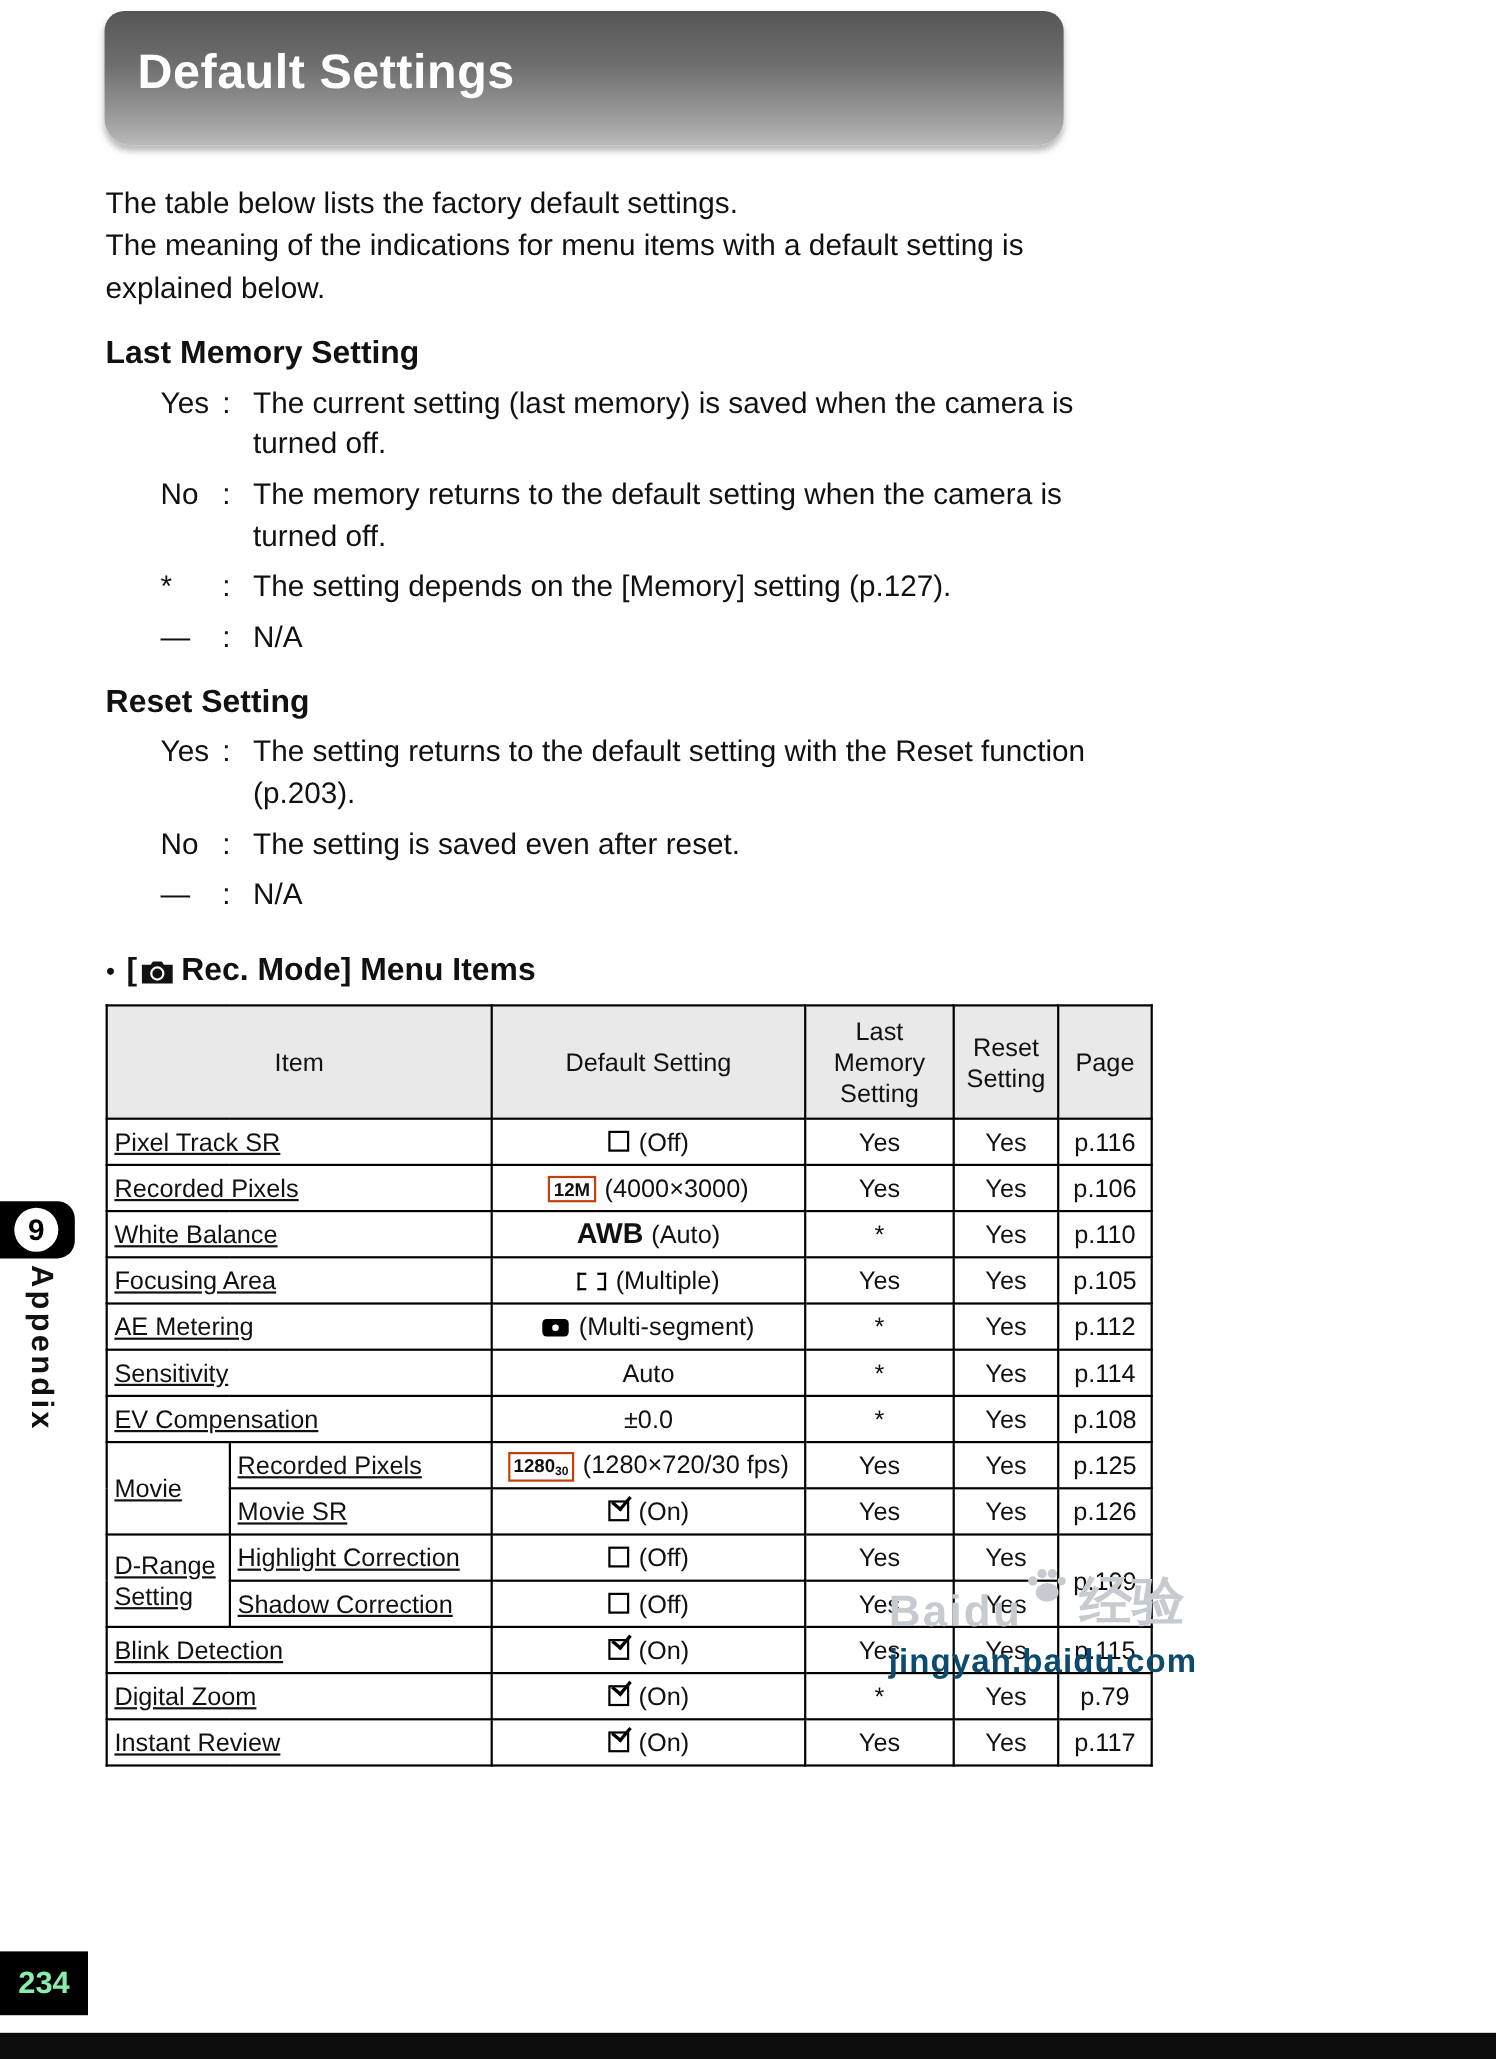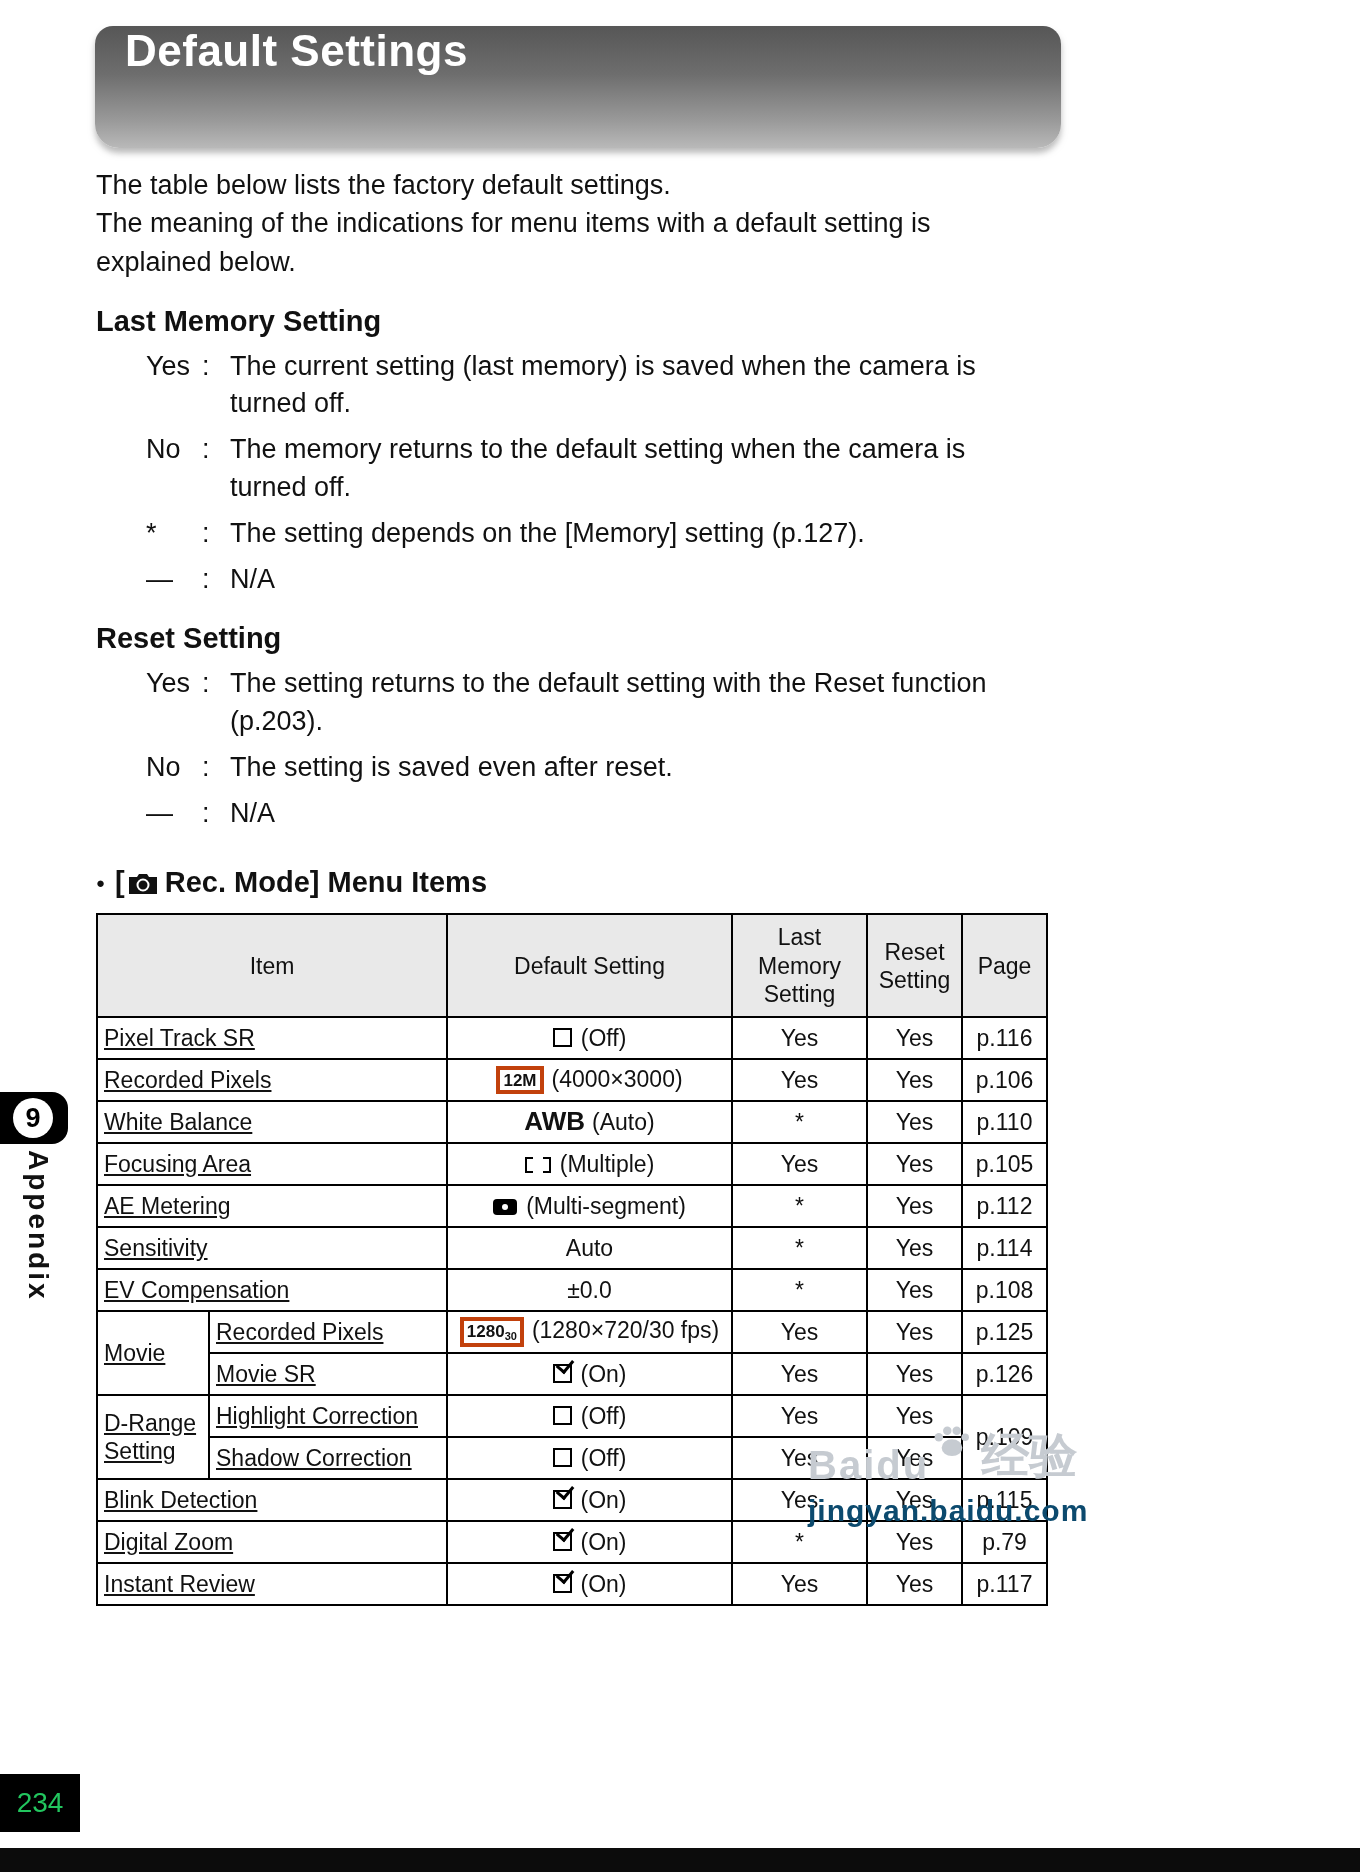--- a/index.html
+++ b/index.html
@@ -1,24 +1,24 @@
 <!DOCTYPE html>
 <html><head>
 <meta charset="utf-8">
 <style>
   html,body{margin:0;padding:0;background:#ffffff;}
   .page{position:relative;width:1360px;height:1872px;background:#fff;overflow:hidden;
         font-family:"Liberation Sans",sans-serif;color:#111;}
 
   
-  .banner{position:absolute;left:95px;top:26px;width:966px;height:122px;
+  .banner{position:absolute;left:95px;top:10px;width:872px;height:122px;
           border-radius:18px 18px 24px 24px;
           background:linear-gradient(180deg,#565656 0%,#6e6e6e 40%,#9a9a9a 78%,#b9b9b9 100%);
           box-shadow:0 5px 6px rgba(130,130,130,.55);
-          display:flex;align-items:flex-start;}
+          display:flex;align-items:center;}
   .banner h1{margin:0 0 10px 30px;color:#fff;font-size:44px;font-weight:bold;letter-spacing:.5px;}
 
   
   .content{position:absolute;left:96px;top:152px;width:950px;}
   .intro{font-size:27px;line-height:1.42;margin:14px 0 4px;}
   h2{font-size:29px;font-weight:bold;margin:24px 0 10px;}
   .defs{margin-left:50px;}
   .def-row{display:grid;grid-template-columns:56px 28px 1fr;font-size:27px;line-height:1.38;margin-bottom:9px;}
 
   
@@ -33,39 +33,39 @@
   .menu-table td{height:36px;vertical-align:middle;padding:2px 6px;white-space:nowrap;overflow:hidden;}
   .menu-table td.l{text-align:left;text-decoration:underline;}
   .menu-table td.c{text-align:center;}
   .menu-table td.wrap{white-space:normal;}
 
   
   .cb{display:inline-block;width:15px;height:15px;border:2px solid #000;background:#fff;
       margin-right:9px;vertical-align:-1px;position:relative;}
   .cb.on::after{content:"";position:absolute;left:2px;top:-7px;width:13px;height:8px;
       border-left:3px solid #000;border-bottom:3px solid #000;transform:rotate(-50deg);}
-  .boxlabel{display:inline-block;border:4px solid #c2410c;font-size:17px;font-weight:bold;line-height:1;
+  .boxlabel{display:inline-block;border:2px solid #c2410c;font-size:17px;font-weight:bold;line-height:1;
       padding:2px 3px 1px;margin-right:8px;vertical-align:1px;}
   .boxlabel sub{font-size:11px;vertical-align:-3px;}
   .awb{font-weight:bold;font-size:26px;margin-right:7px;}
   .focus{display:inline-block;width:26px;height:16px;position:relative;margin-right:9px;vertical-align:-1px;}
   .focus::before{content:"";position:absolute;left:0;top:0;bottom:0;width:6px;border:2px solid #000;border-right:0;}
   .focus::after{content:"";position:absolute;right:0;top:0;bottom:0;width:6px;border:2px solid #000;border-left:0;}
   .metering{display:inline-block;width:24px;height:16px;background:#000;border-radius:4px;position:relative;
       margin-right:9px;vertical-align:-1px;}
   .metering::after{content:"";position:absolute;left:50%;top:50%;width:6px;height:6px;
       transform:translate(-50%,-50%);background:#fff;border-radius:50%;}
 
   
   .chapter-tab{position:absolute;left:0;top:1092px;width:68px;height:52px;background:#000;border-radius:0 16px 16px 0;}
   .chapter-circle{position:absolute;left:13px;top:6px;width:40px;height:40px;border-radius:50%;background:#fff;
       display:flex;align-items:center;justify-content:center;font-size:27px;font-weight:bold;color:#000;}
   .appendix{position:absolute;left:22px;top:1150px;writing-mode:vertical-rl;font-size:28px;font-weight:bold;letter-spacing:3px;}
-  .pagenum{position:absolute;left:0;top:1774px;width:80px;height:58px;background:#000;color:#22c55e;
-      display:flex;align-items:center;justify-content:center;font-size:28px;font-weight:normal;}
+  .pagenum{position:absolute;left:0;top:1774px;width:80px;height:58px;background:#000;color:#86efac;
+      display:flex;align-items:center;justify-content:center;font-size:28px;font-weight:bold;}
   .bottom-strip{position:absolute;left:0;bottom:0;width:100%;height:24px;background:#0c0c0c;}
 
   
   .watermark{position:absolute;left:808px;top:1424px;}
   .wm-top{display:flex;align-items:flex-end;color:#c6cbd1;font-weight:bold;}
   .wm-brand{font-size:40px;letter-spacing:2px;}
   .wm-paw{margin:0 2px 30px 4px;display:inline-flex;}
   .wm-cn{font-size:48px;margin-left:8px;}
   .wm-url{font-size:30px;color:#0c4a6e;font-weight:bold;margin-top:6px;letter-spacing:1px;}
 </style>

